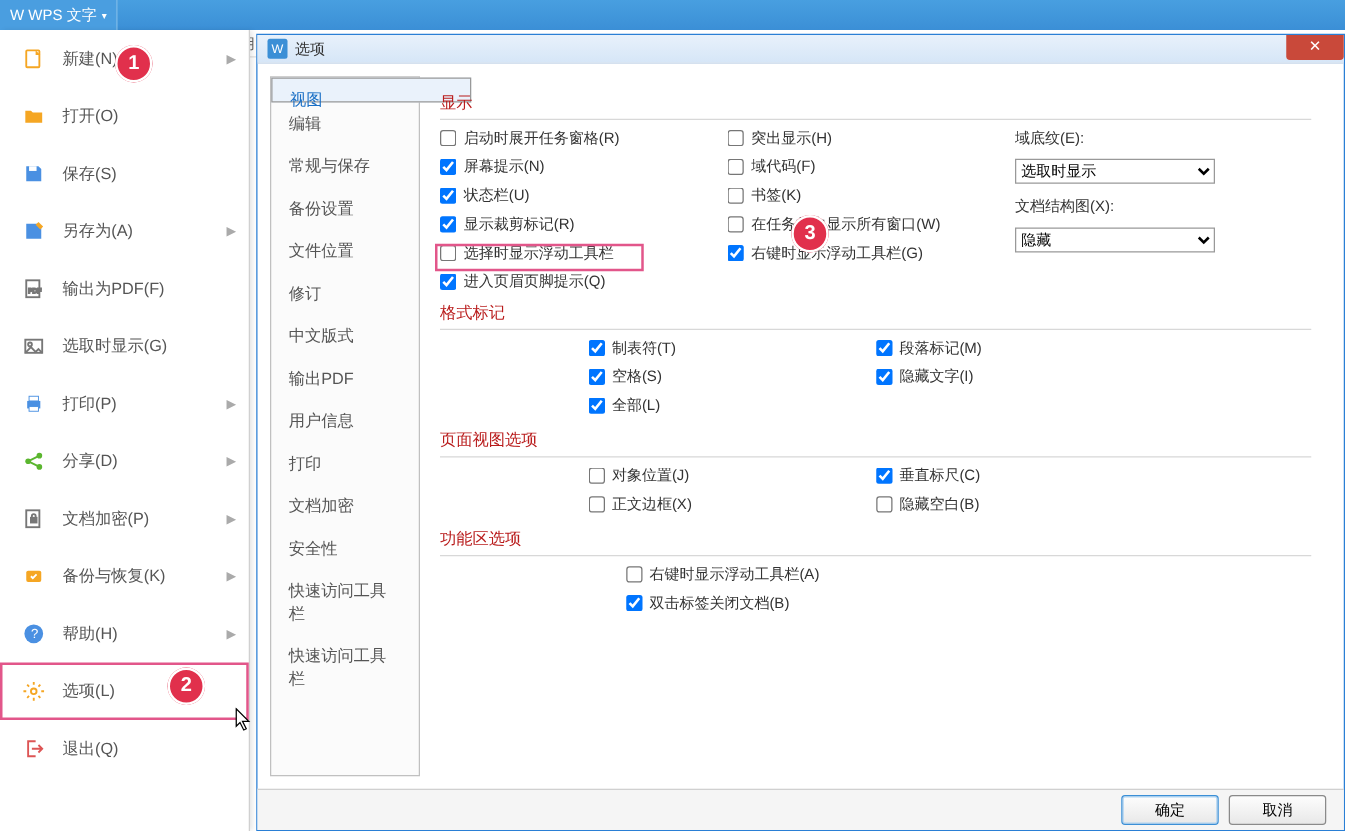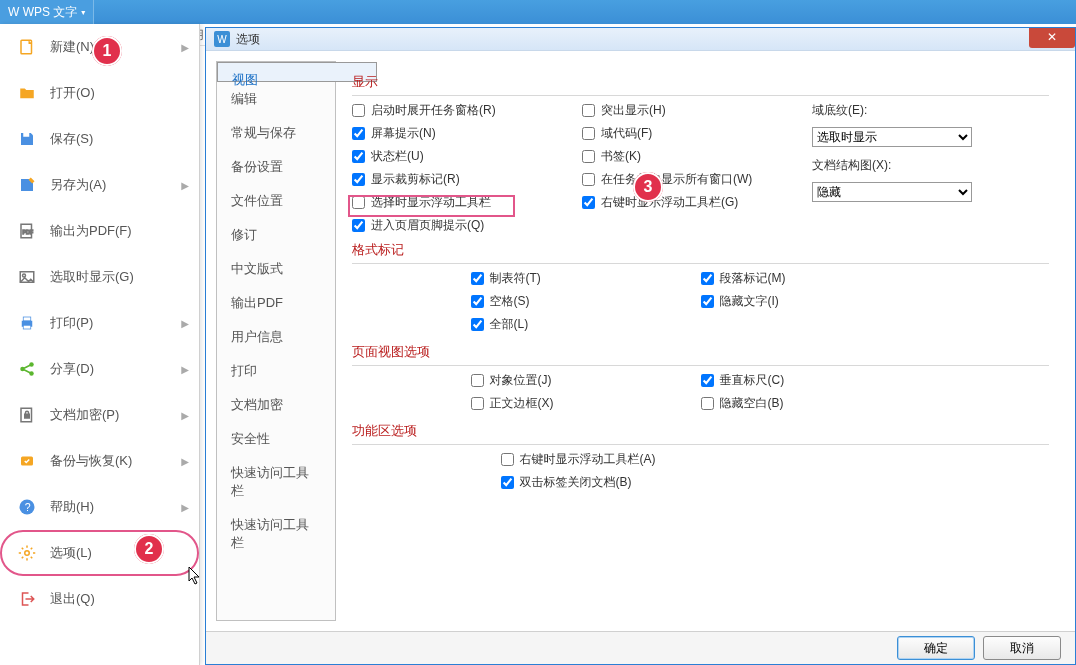--- a/index.html
+++ b/index.html
@@ -8,21 +8,21 @@
 .titlebar .wps-btn { display:flex; align-items:center; padding:0 8px; height:24px; background:#4a9ee0; border-right:1px solid #7bb9e8; position:relative; }
 .titlebar .wps-btn .arrow { margin-left:4px; font-size:8px; }
 .ribbon { height:22px; background:#fff; border-bottom:1px solid #e0e0e0; display:flex; }
 .ribbon .tab { padding:0 12px; line-height:22px; color:#666; cursor:pointer; }
 .ribbon .tab.active { color:#2a7fd5; border-bottom:2px solid #2a7fd5; }
 .file-menu { position:absolute; top:24px; left:0; width:200px; height:641px; background:#fff; border-right:1px solid #d0d0d0; box-shadow:2px 0 4px rgba(0,0,0,.1); z-index:5; }
 .file-menu .item { height:46px; display:flex; align-items:center; padding-left:18px; padding-right:10px; color:#555; cursor:pointer; position:relative; }
 .file-menu .item .ico { width:18px; height:18px; margin-right:14px; flex-shrink:0; }
 .file-menu .item .label { flex:1; font-size:13px; }
 .file-menu .item .chev { color:#aaa; font-size:10px; }
-.file-menu .item.highlight { outline:2px solid #e2568a; outline-offset:-2px;border-radius:23px; }
+.file-menu .item.highlight { outline:2px solid #e2568a; outline-offset:-2px; }
 .callout { position:absolute; width:30px; height:30px; border-radius:50%; background:#e1304c; color:#fff; display:flex; align-items:center; justify-content:center; font-weight:bold; font-size:16px; z-index:20; box-shadow:0 0 0 2px #fff inset; }
 .dialog { position:absolute; left:205px; top:27px; width:871px; height:638px; background:#fff; border:1px solid #2a7fd5; z-index:3; display:flex; flex-direction:column; }
 .dialog-title { height:28px; background:linear-gradient(#e8f1fb,#d6e6f7); border-bottom:1px solid #c8d8ea; display:flex; align-items:center; padding-left:8px; color:#333; position:relative; }
 .dialog-title .w-icon { width:16px; height:16px; background:#3b8fd6; margin-right:6px; display:flex; align-items:center; justify-content:center; color:#fff; font-size:10px; border-radius:2px; }
 .dialog-title .close { position:absolute; right:0; top:0; width:46px; height:20px; background:#c9493a; color:#fff; text-align:center; line-height:18px; border-radius:0 0 3px 3px; cursor:pointer; }
 .dialog-body { flex:1; display:flex; padding:10px; gap:0; }
 .sidebar { width:120px; height:560px; border:1px solid #c0c0c0; background:#fbfbfb; }
 .sidebar .cat { padding:8px 14px; color:#555; cursor:pointer; font-size:13px; }
 .sidebar .cat.sel { background:#eaf2fb; color:#1a6fc5; }
 .panel { flex:1; padding:6px 16px; position:relative; }

